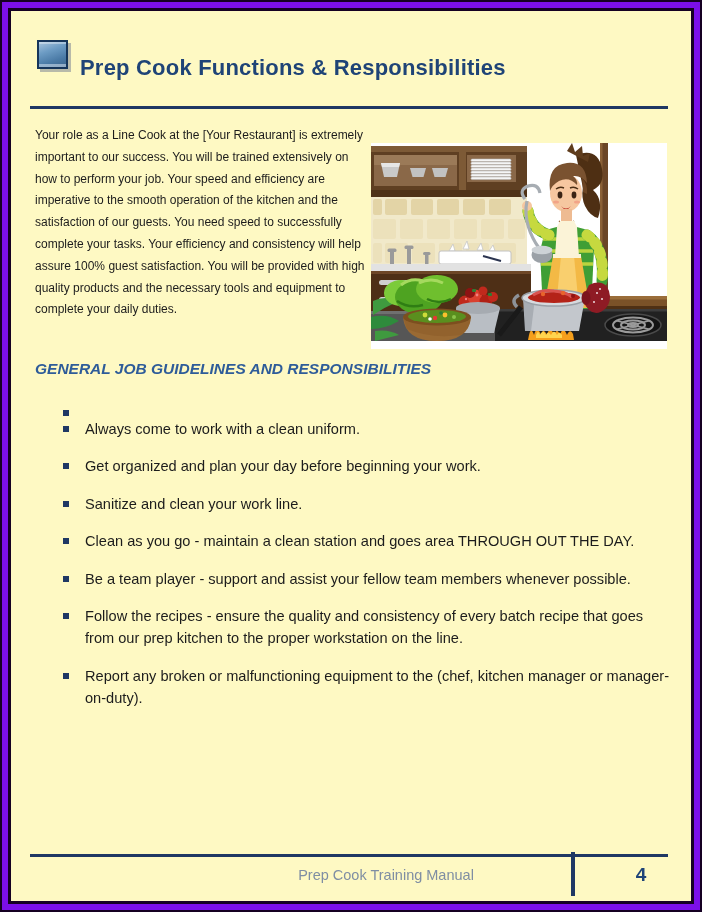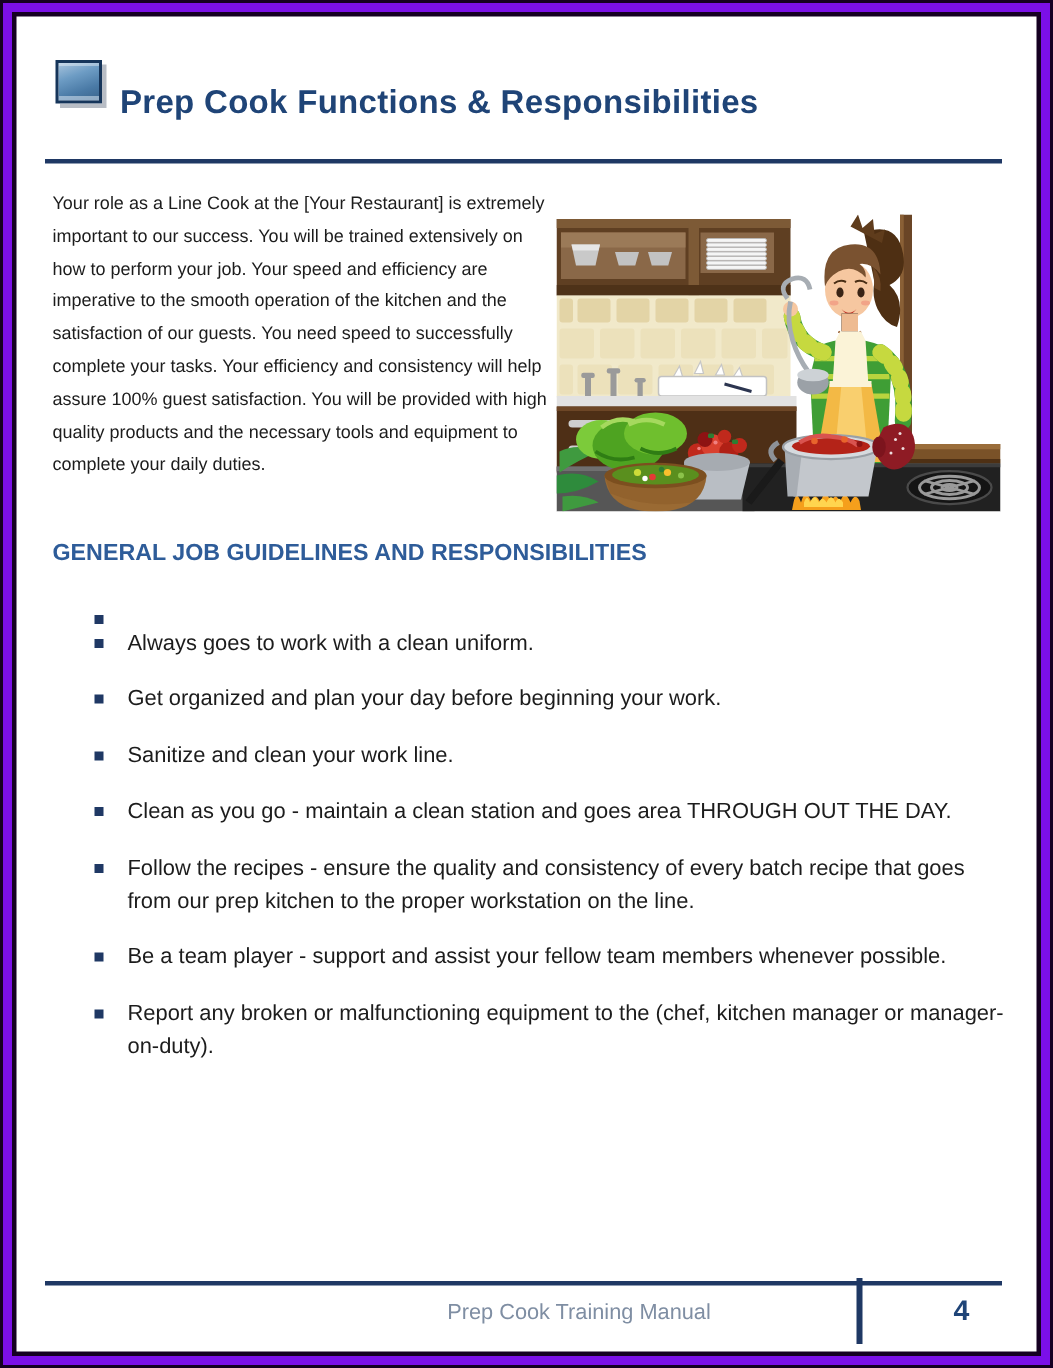--- a/index.html
+++ b/index.html
@@ -1,17 +1,17 @@
 <!DOCTYPE html>
 <html style="--title-navy: #1F4477; --section-blue: #2E5C99; --rule-navy: #1F3864; --frame-purple: #7B0FE8; --footer-gray: #7F8EA3; --body-text: #1C1C1C;"><head>
 <meta charset="utf-8">
 <style>
   html,body{margin:0;padding:0;background:#e8e8e8;}
   .page{
-    position:relative;width:702px;height:912px;background:#ffffff;
+    position:relative;width:702px;height:912px;background:#fef9c3;
     font-family:"Liberation Sans",sans-serif;
     box-shadow: inset 0 0 0 2px #150022,
                 inset 0 0 0 8px var(--frame-purple,#7B0FE8),
                 inset 0 0 0 11px #150022;
     overflow:hidden;
   }
   .paper{position:absolute;inset:11px;}
   .title-icon{
     position:absolute;left:26px;top:29px;width:27px;height:25px;
     background:linear-gradient(160deg,#a8c4dd 0%,#6d9cc4 35%,#4a7aa6 70%,#3a648c 100%);
@@ -256,30 +256,30 @@
         <circle cx="64" cy="175" r="2.2" fill="#e53935"></circle>
         <circle cx="74" cy="172" r="2.4" fill="#fbc02d"></circle>
         <circle cx="83" cy="174" r="2" fill="#8bc34a"></circle>
         <circle cx="59" cy="176" r="1.8" fill="#ffffff"></circle>
         <circle cx="70" cy="170" r="1.8" fill="#2e7d32"></circle>
       </g>
 
       <rect x="0" y="198" width="296" height="8" fill="#ffffff"></rect>
     </svg>
 
-    <h2 class="section-heading" style="margin:0;">GENERAL JOB GUIDELINES AND RESPONSIBILITIES</h2>
+    <h2 class="section-heading" style="margin:0;font-style:italic;">GENERAL JOB GUIDELINES AND RESPONSIBILITIES</h2>
 
     <ul class="guidelines">
       <li><span class="bullet-sq"></span></li>
-      <li><span class="bullet-sq"></span><span>Always goes to work with a clean uniform.</span></li>
+      <li><span class="bullet-sq"></span><span>Always come to work with a clean uniform.</span></li>
       <li><span class="bullet-sq"></span><span>Get organized and plan your day before beginning your work.</span></li>
       <li><span class="bullet-sq"></span><span>Sanitize and clean your work line.</span></li>
       <li><span class="bullet-sq"></span><span>Clean as you go - maintain a clean station and goes area THROUGH OUT THE DAY.</span></li>
+      <li><span class="bullet-sq"></span><span>Be a team player - support and assist your fellow team members whenever possible.</span></li>
       <li><span class="bullet-sq"></span><span>Follow the recipes - ensure the quality and consistency of every batch recipe that goes from our prep kitchen to the proper workstation on the line.</span></li>
-      <li><span class="bullet-sq"></span><span>Be a team player - support and assist your fellow team members whenever possible.</span></li>
       <li><span class="bullet-sq"></span><span>Report any broken or malfunctioning equipment to the (chef, kitchen manager or manager-on-duty).</span></li>
     </ul>
 
     <div class="footer-rule"></div>
     <div class="footer-vline"></div>
     <div class="footer-title">Prep Cook Training Manual</div>
     <div class="footer-page">4</div>
 
   </div>
 </div>

